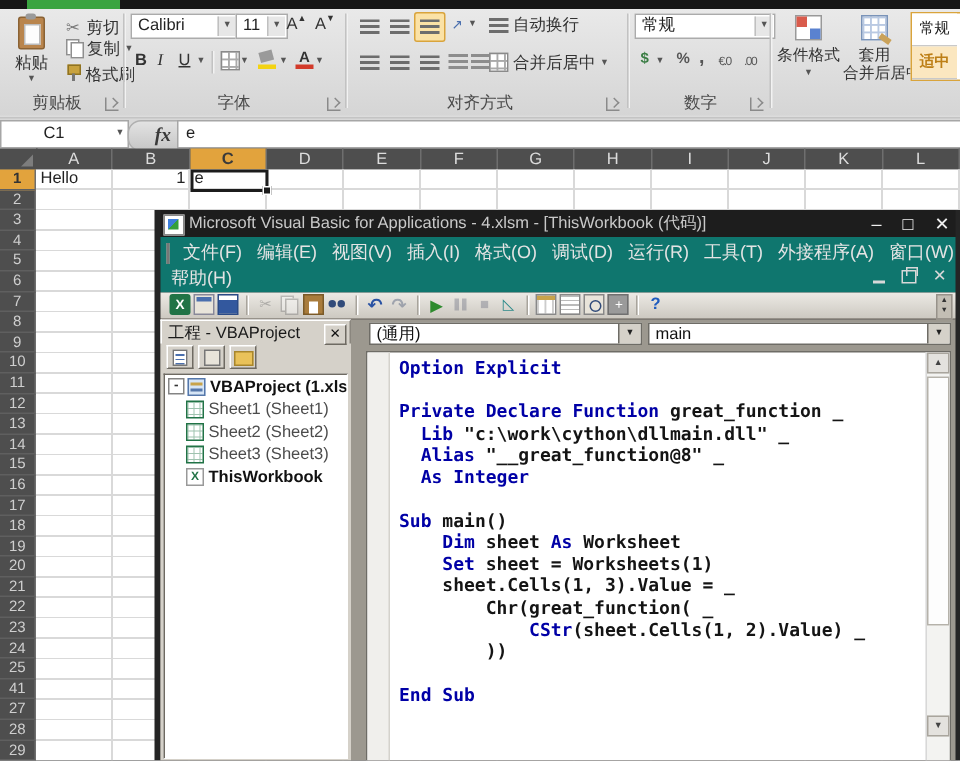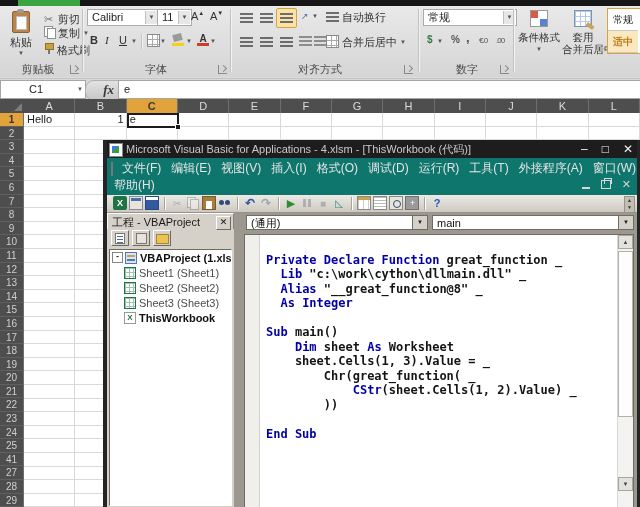--- a/index.html
+++ b/index.html
@@ -486,28 +486,30 @@
             <span class="dd">▼</span>
           </div>
           <div class="vcombo" style="left:2px;width:182px;">
             <span>(通用)</span>
             <span class="dd">▼</span>
           </div>
         </div>
         <div class="codearea">
           <div class="codemargin"></div>
           <div class="codetext" id="codeText">
+              <div class="cl"><span class="kw">Option Explicit</span></div>
               <div class="cl">&nbsp;</div>
               <div class="cl"><span class="kw">Private Declare Function</span><span> great_function _</span></div>
               <div class="cl"><span>  </span><span class="kw">Lib</span><span> "c:\work\cython\dllmain.dll" _</span></div>
               <div class="cl"><span>  </span><span class="kw">Alias</span><span> "__great_function@8" _</span></div>
               <div class="cl"><span>  </span><span class="kw">As</span><span> </span><span class="kw">Integer</span></div>
               <div class="cl">&nbsp;</div>
               <div class="cl"><span class="kw">Sub</span><span> main()</span></div>
               <div class="cl"><span>    </span><span class="kw">Dim</span><span> sheet </span><span class="kw">As</span><span> Worksheet</span></div>
+              <div class="cl"><span>    </span><span class="kw">Set</span><span> sheet = Worksheets(1)</span></div>
               <div class="cl"><span>    sheet.Cells(1, 3).Value = _</span></div>
               <div class="cl"><span>        Chr(great_function( _</span></div>
               <div class="cl"><span>            </span><span class="kw">CStr</span><span>(sheet.Cells(1, 2).Value) _</span></div>
               <div class="cl"><span>        ))</span></div>
               <div class="cl">&nbsp;</div>
               <div class="cl"><span class="kw">End Sub</span></div>
             </div>
           <div class="vscroll">
             <span class="sbtn" style="top:0;">▲</span>
             <span class="sthumb"></span>

